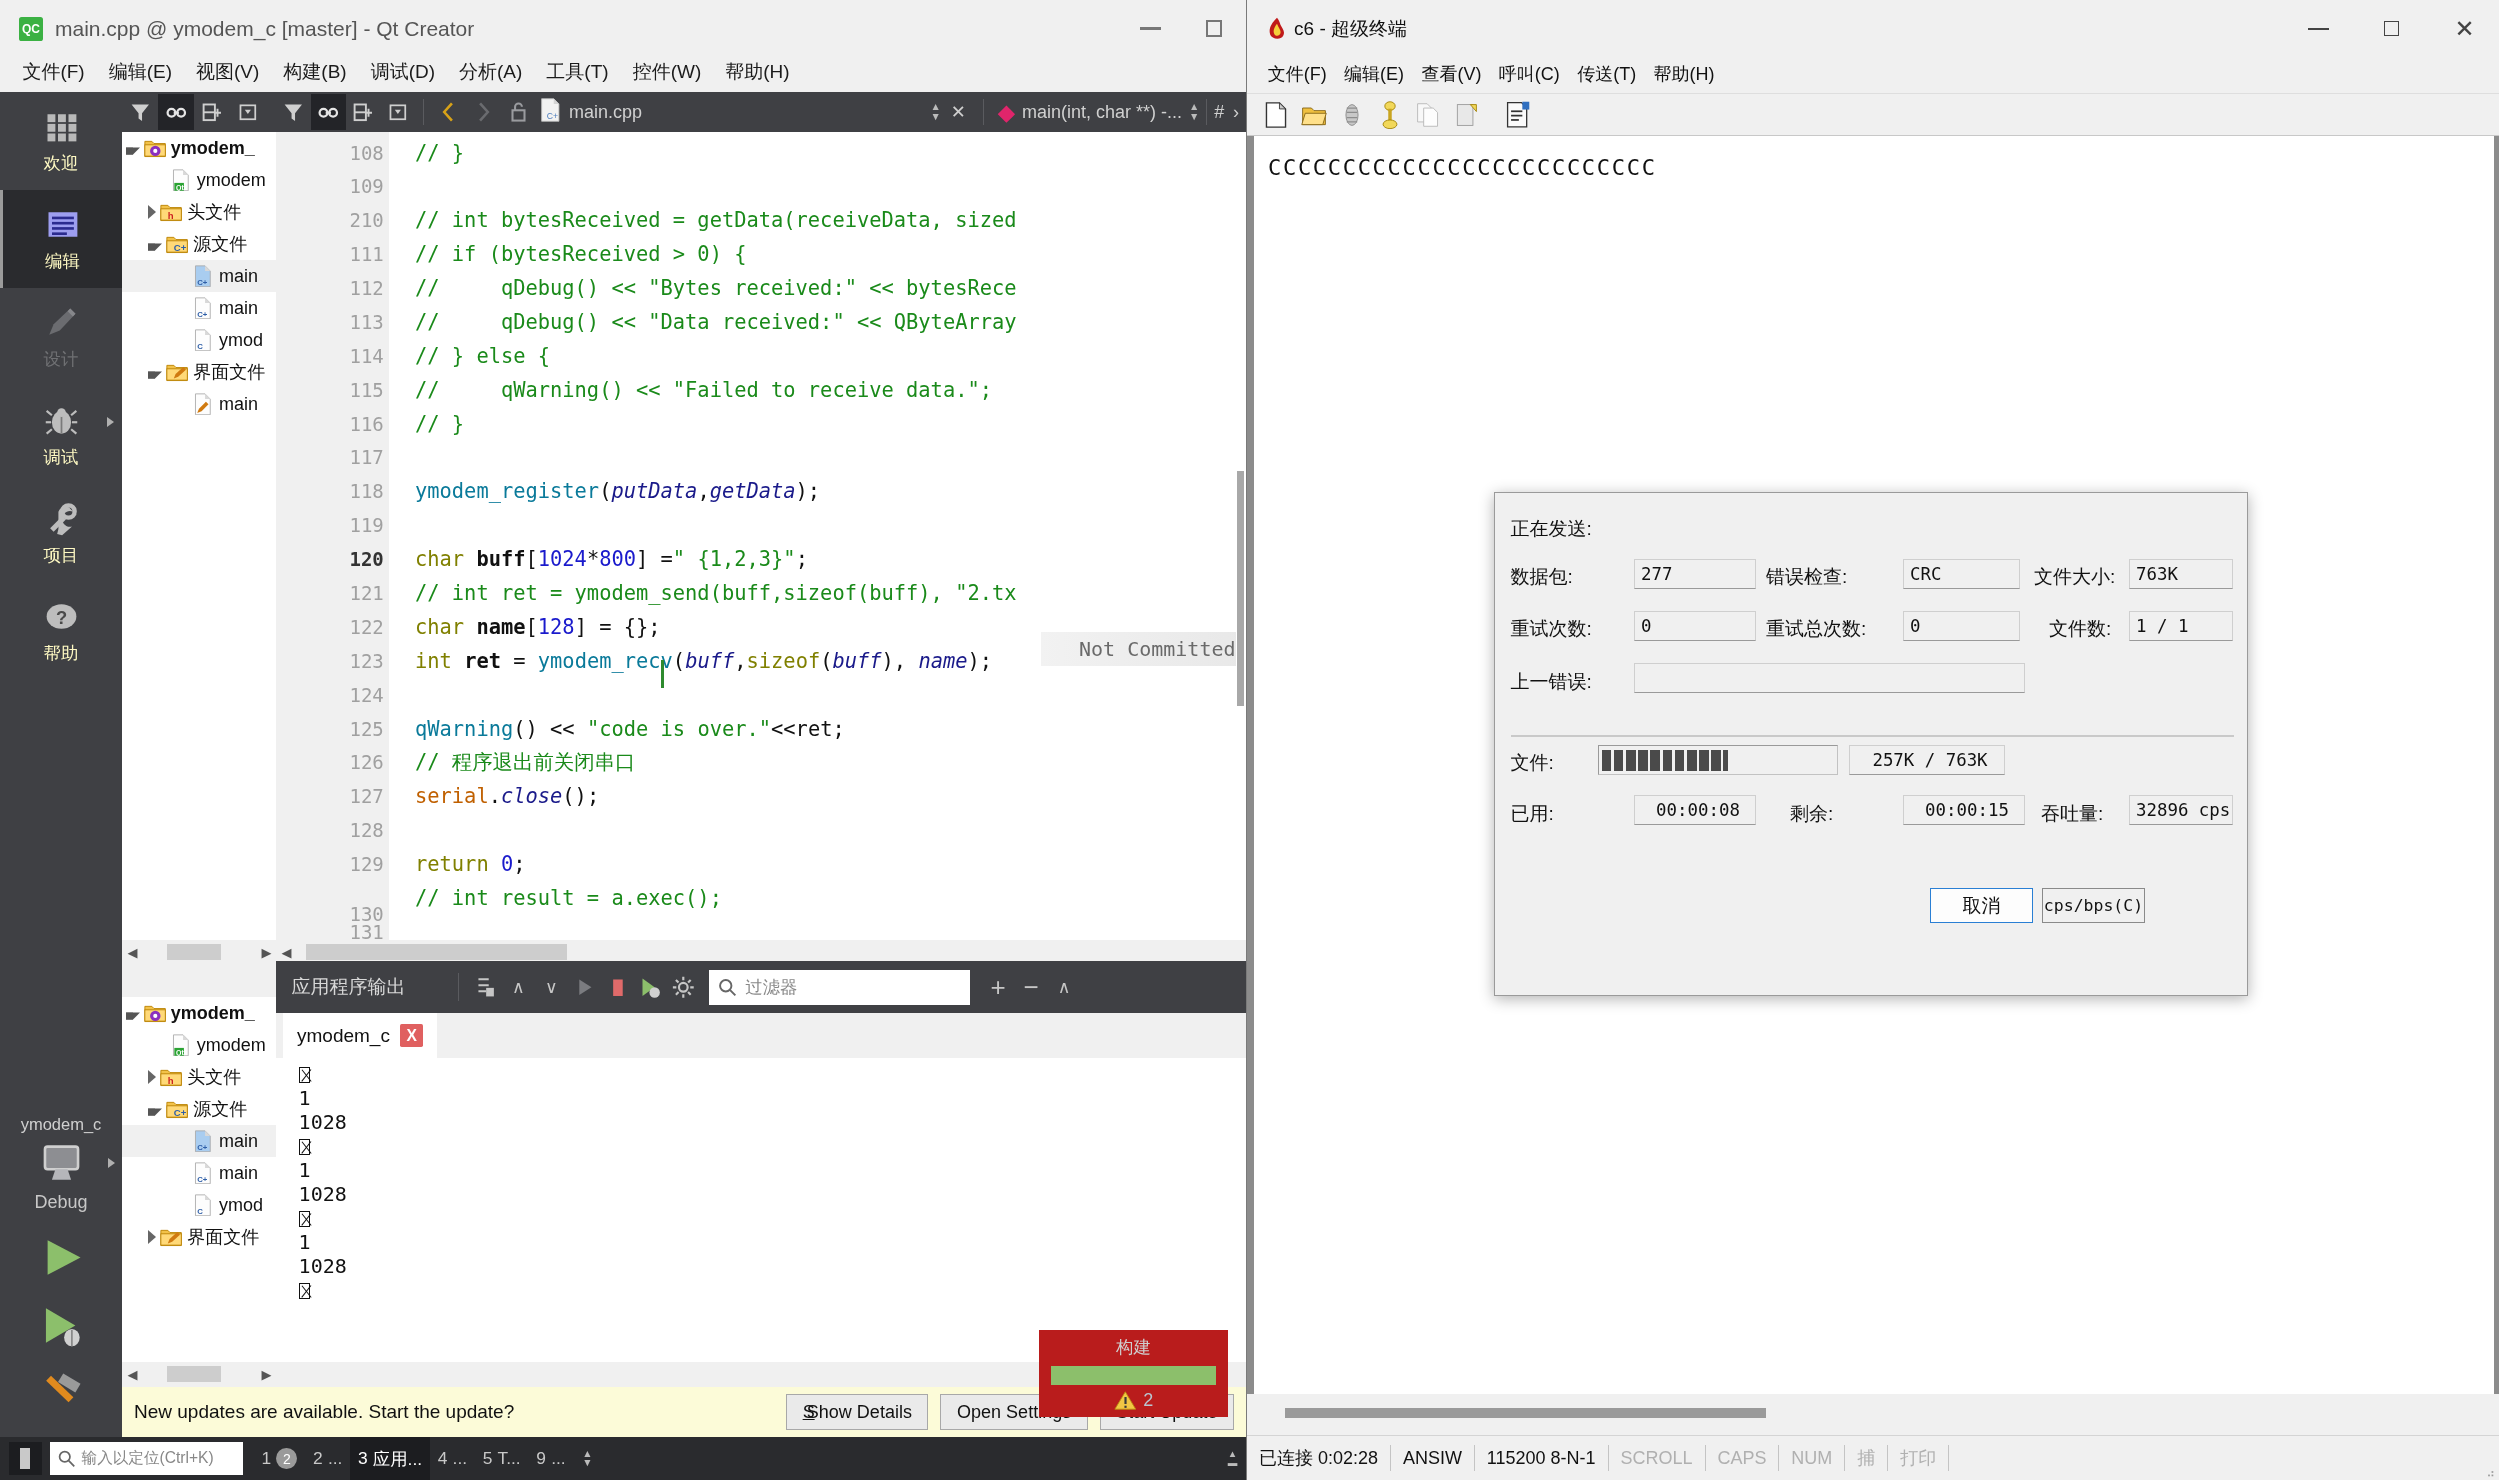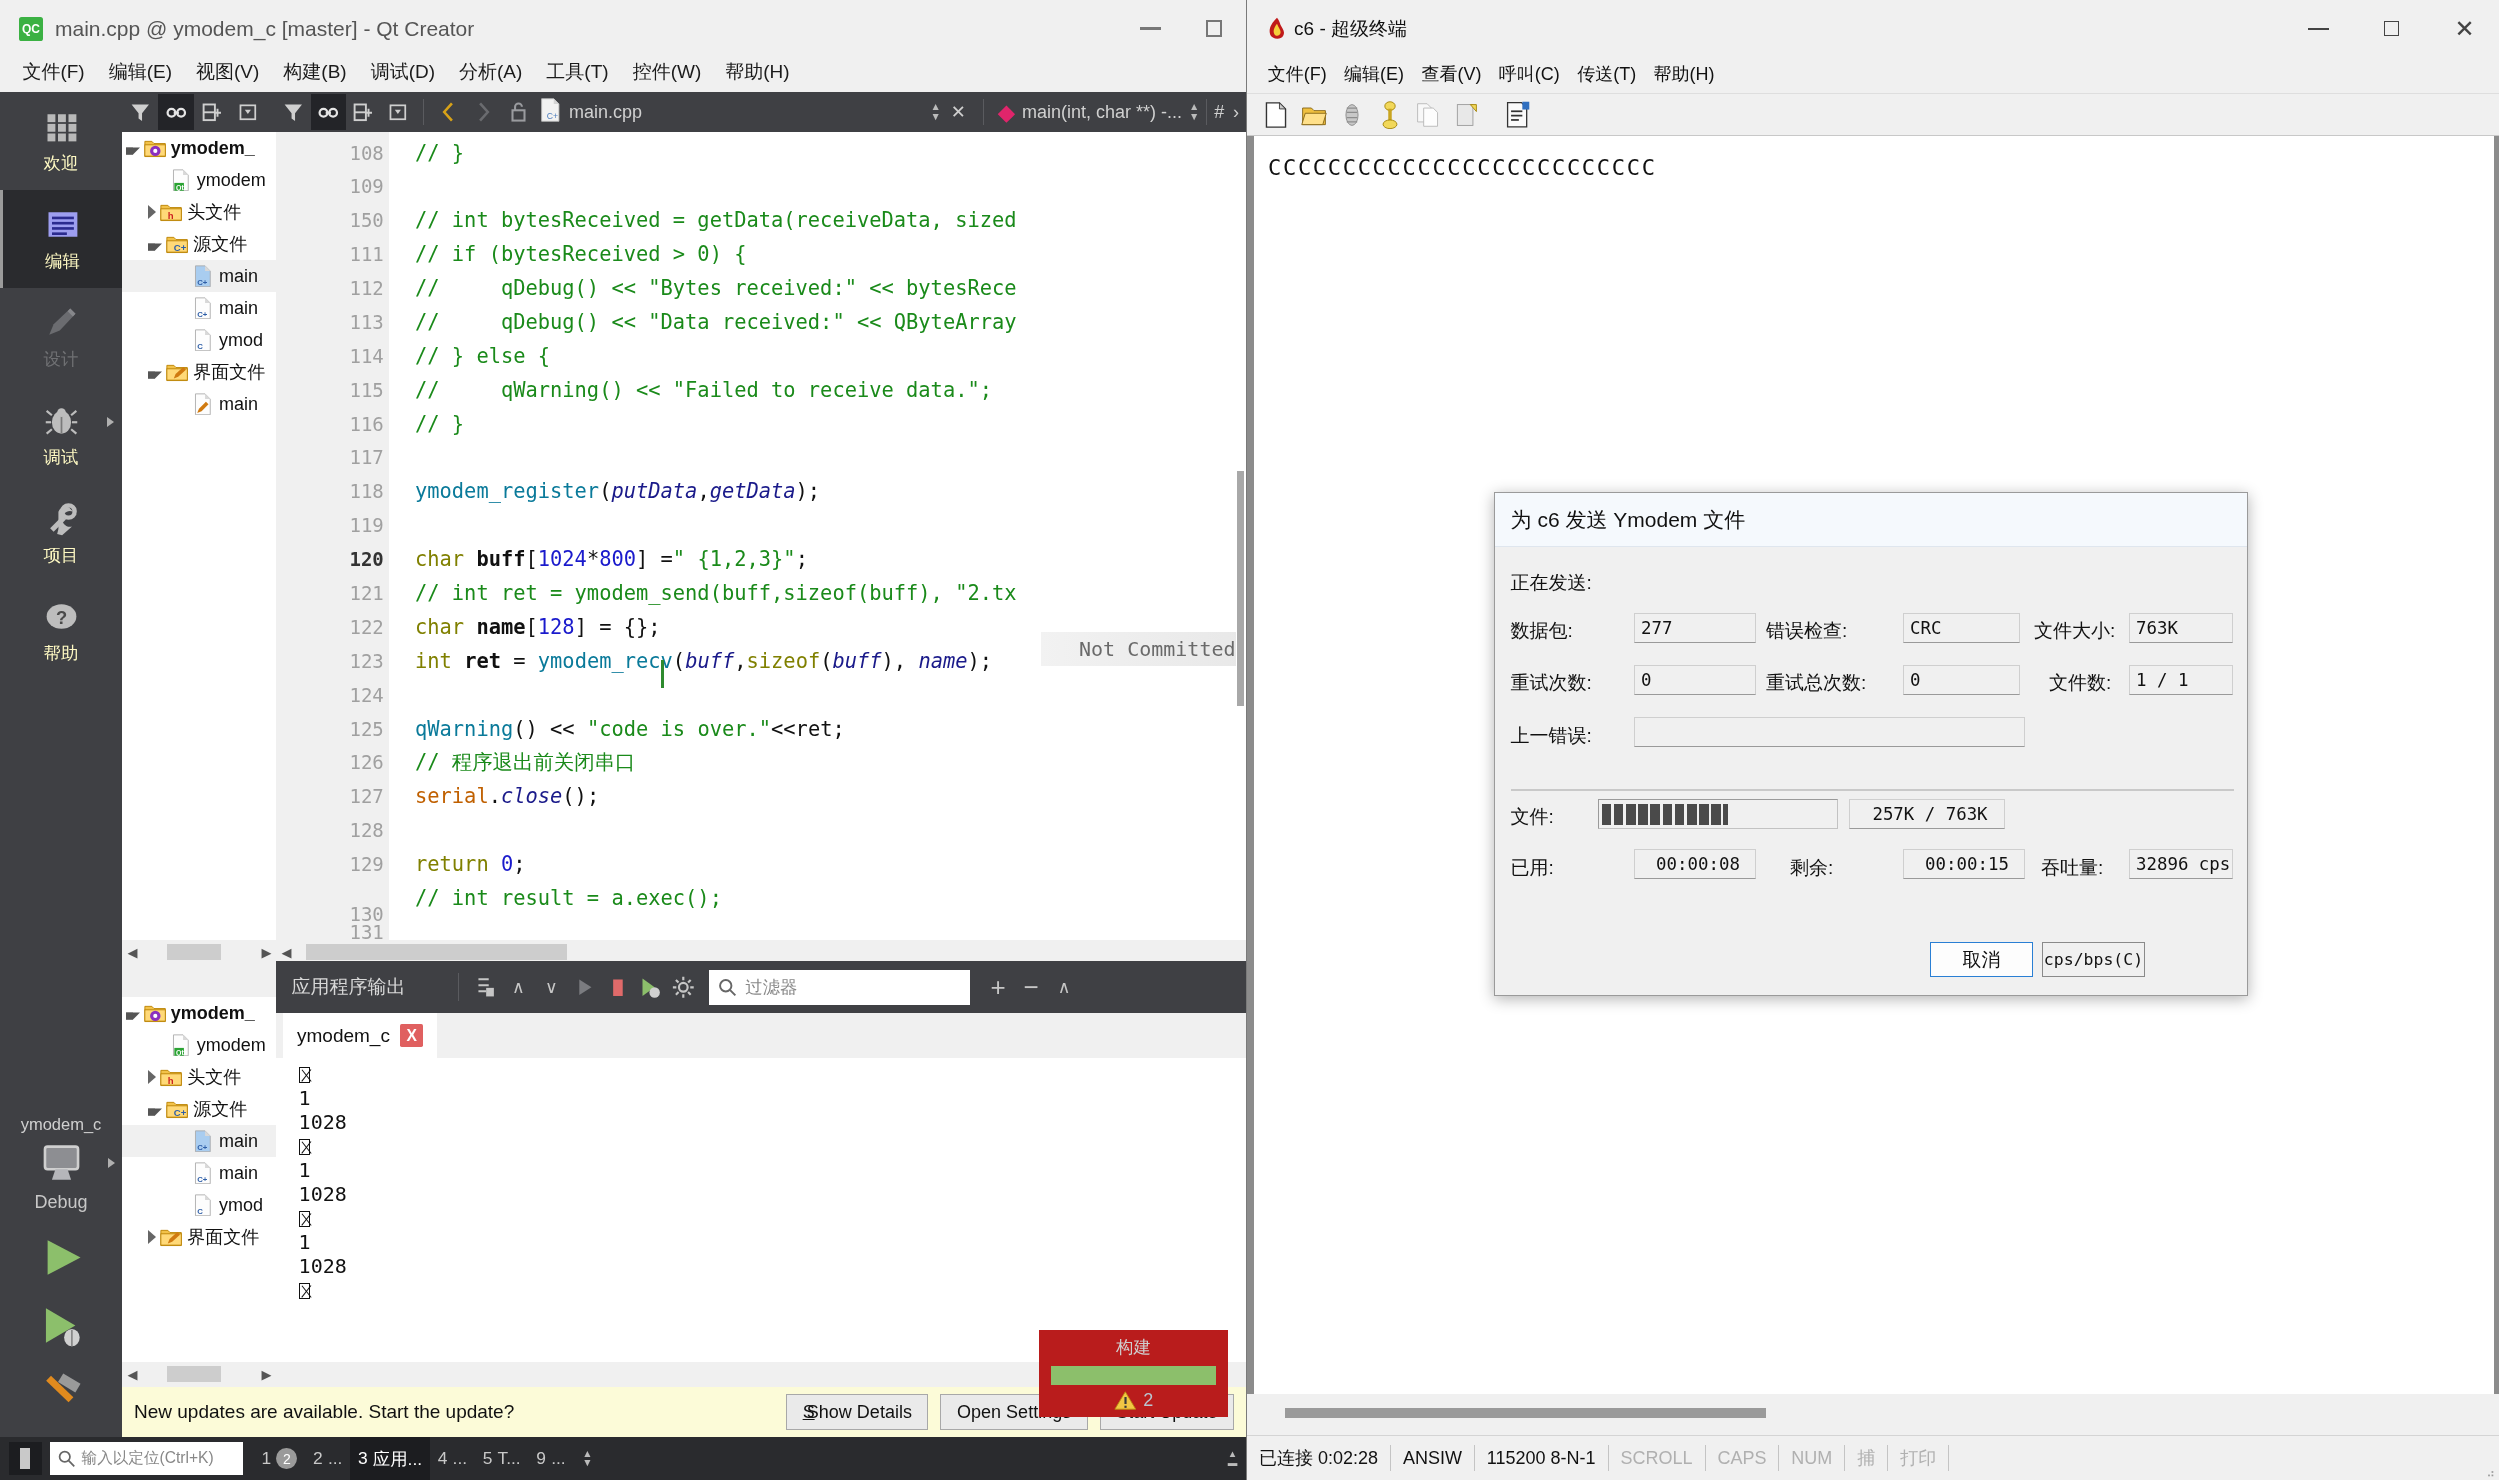--- a/index.html
+++ b/index.html
@@ -589,21 +589,21 @@
       </div>
     <div class="edsep"></div>
     <span style="margin-right:8.7px;">#</span>
     <span style="color:#cfcfcf;margin-right:7px;">›</span>
   </div>
 
   <div id="editor">
     <div id="gutter">
         <div class="ln" style="top: 3.5px;">108</div>
         <div class="ln" style="top: 37px;">109</div>
-        <div class="ln" style="top: 71px;">150</div>
+        <div class="ln" style="top: 71px;">210</div>
         <div class="ln" style="top: 105px;">111</div>
         <div class="ln" style="top: 139px;">112</div>
         <div class="ln" style="top: 173px;">113</div>
         <div class="ln" style="top: 207px;">114</div>
         <div class="ln" style="top: 241px;">115</div>
         <div class="ln" style="top: 275px;">116</div>
         <div class="ln" style="top: 308px;">117</div>
         <div class="ln" style="top: 342px;">118</div>
         <div class="ln" style="top: 376px;">119</div>
         <div class="ln cur" style="top: 410px;">120</div>
@@ -917,21 +917,20 @@
   <svg id="grip" viewBox="0 0 14 14" width="12" height="12">
       <g fill="#9a9a9a">
         <rect x="10" y="10" width="2" height="2"></rect>
         <rect x="6" y="10" width="2" height="2"></rect>
         <rect x="10" y="6" width="2" height="2"></rect>
       </g>
     </svg>
 </div>
 
 <div id="dlg">
-  <div id="dlg-title">为 c6 发送 Ymodem 文件</div>
   <div id="dlg-body">
 
     <div class="dlabel" style="left:15.6px;top:22.6px;">正在发送:</div>
 
     <div class="dlabel" style="left:15.6px;top:71px;">数据包:</div>
     <div class="dfield" style="left:139px;top:66px;width:122px;">277</div>
 
     <div class="dlabel" style="left:271px;top:71px;">错误检查:</div>
     <div class="dfield" style="left:408px;top:66px;width:117px;">CRC</div>
 

